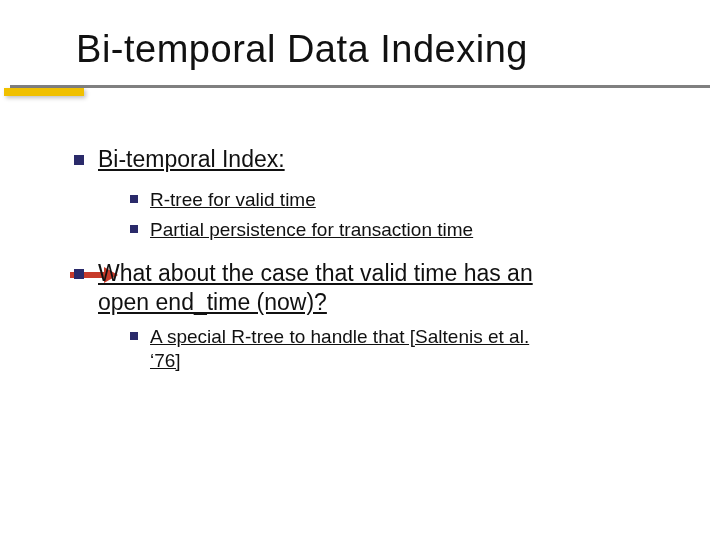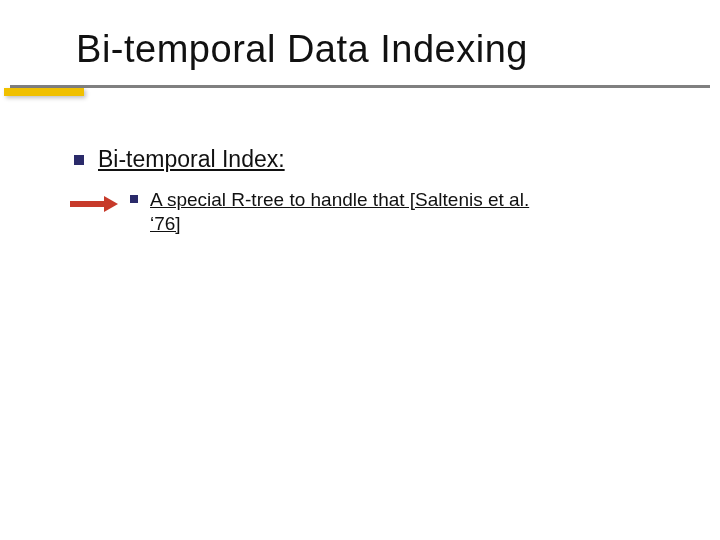--- a/index.html
+++ b/index.html
@@ -28,25 +28,36 @@
   <div class="rule">
     <div class="grey"></div>
     <div class="yellow"></div>
   </div>
 
   <div class="body">
 
     <div class="lvl1">
       <span>Bi-temporal Index:</span>
     </div>
+    <div class="sub">
+      <div class="lvl2">
+        <span>R-tree for valid time</span>
+      </div>
+      <div class="lvl2">
+        <span>Partial persistence for transaction time</span>
+      </div>
+    </div>
 
     <div class="group2" style="position:relative;">
       <div class="arrow" style="top:8px;">
         <div class="shaft"></div>
         <div class="head"></div>
+      </div>
+      <div class="lvl1">
+        <span>What about the case that valid time has an open end_time (now)?</span>
       </div>
       <div class="sub" style="margin-top:8px;">
         <div class="lvl2">
           <span>A special R-tree to handle that [Saltenis et al. ‘76]</span>
         </div>
       </div>
     </div>
 
   </div>
 </div>

